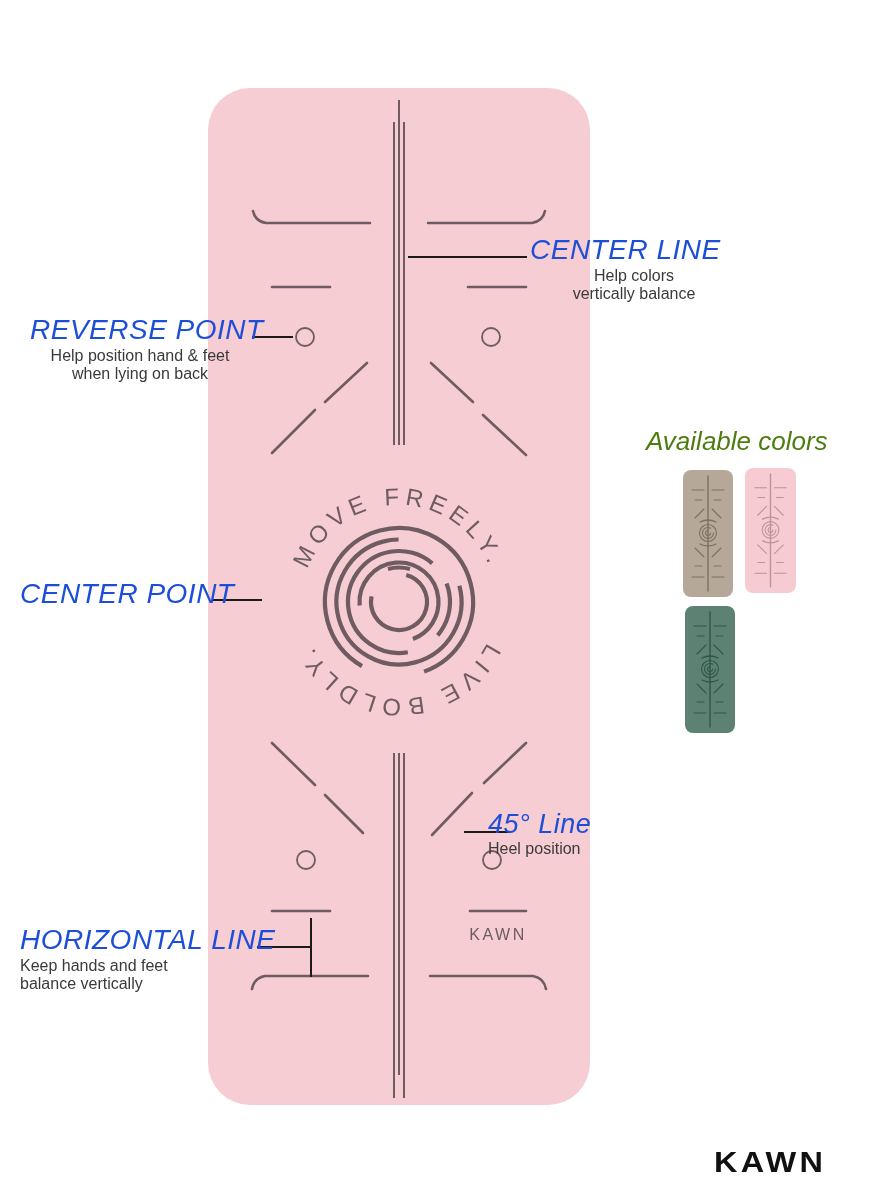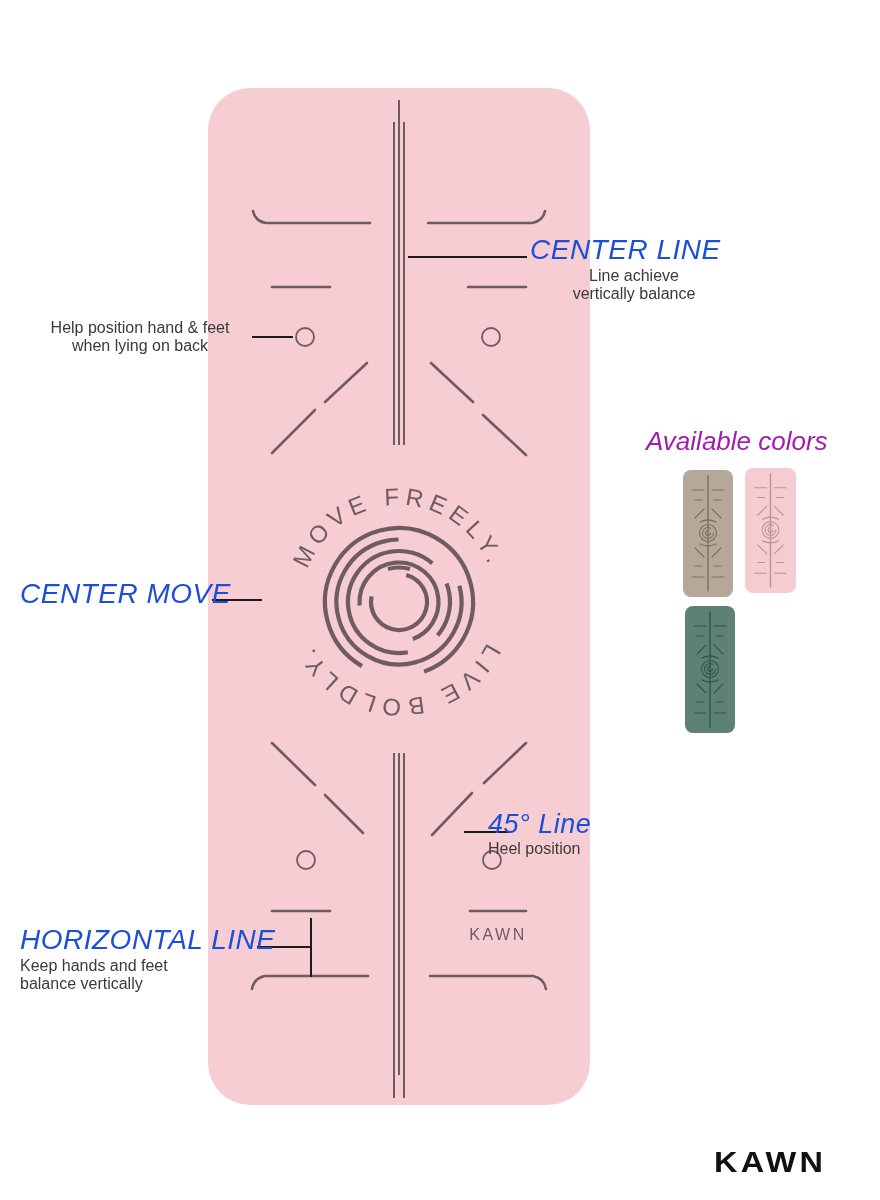--- a/index.html
+++ b/index.html
@@ -33,21 +33,21 @@
   .co-45-line{left:488px;top:811px;}
   .co-45-line .title{font-size:27px;}
   .co-45-line .desc{margin-top:2px;}
   .co-horizontal-line{left:20px;top:926px;width:235px;}
   .co-horizontal-line .desc{text-align:left;width:210px;}
   
   .lines-overlay{position:absolute;left:0;top:0;width:880px;height:1200px;pointer-events:none;}
   
   .colors-title{
     position:absolute;left:646px;top:426px;font-style:italic;font-size:26px;
-    color:#a21caf;white-space:nowrap;
+    color:#4d7c0f;white-space:nowrap;
   }
   .swatch{position:absolute;border-radius:8px;overflow:hidden;}
   .swatch svg{display:block;width:100%;height:100%;}
   .sw-beige{left:683px;top:470px;width:50px;height:127px;}
   .sw-pink{left:745px;top:468px;width:51px;height:125px;}
   .sw-green{left:685px;top:606px;width:50px;height:127px;}
   
   .brand-logo{
     position:absolute;left:714px;top:1146px;color:#111;
     font-size:29px;font-weight:700;letter-spacing:.1em;
@@ -141,34 +141,35 @@
   <line x1="252" y1="337" x2="293" y2="337"></line>
   <line x1="212" y1="600" x2="262" y2="600"></line>
   <line x1="464" y1="832" x2="511" y2="832"></line>
   <line x1="257" y1="947" x2="311" y2="947"></line>
   <line x1="311" y1="918" x2="311" y2="977"></line>
 </svg>
 
 <div class="callout co-center-line">
   <div class="title">CENTER LINE</div>
   <div class="desc">
-    <div>Line achieve</div>
+    <div>Help colors</div>
     <div>vertically balance</div>
   </div>
 </div>
 
 <div class="callout co-reverse-point">
+  <div class="title">REVERSE POINT</div>
   <div class="desc">
     <div>Help position hand &amp; feet</div>
     <div>when lying on back</div>
   </div>
 </div>
 
 <div class="callout co-center-point">
-  <div class="title">CENTER MOVE</div>
+  <div class="title">CENTER POINT</div>
 </div>
 
 <div class="callout co-45-line">
   <div class="title">45° Line</div>
   <div class="desc">Heel position</div>
 </div>
 
 <div class="callout co-horizontal-line">
   <div class="title">HORIZONTAL LINE</div>
   <div class="desc">

